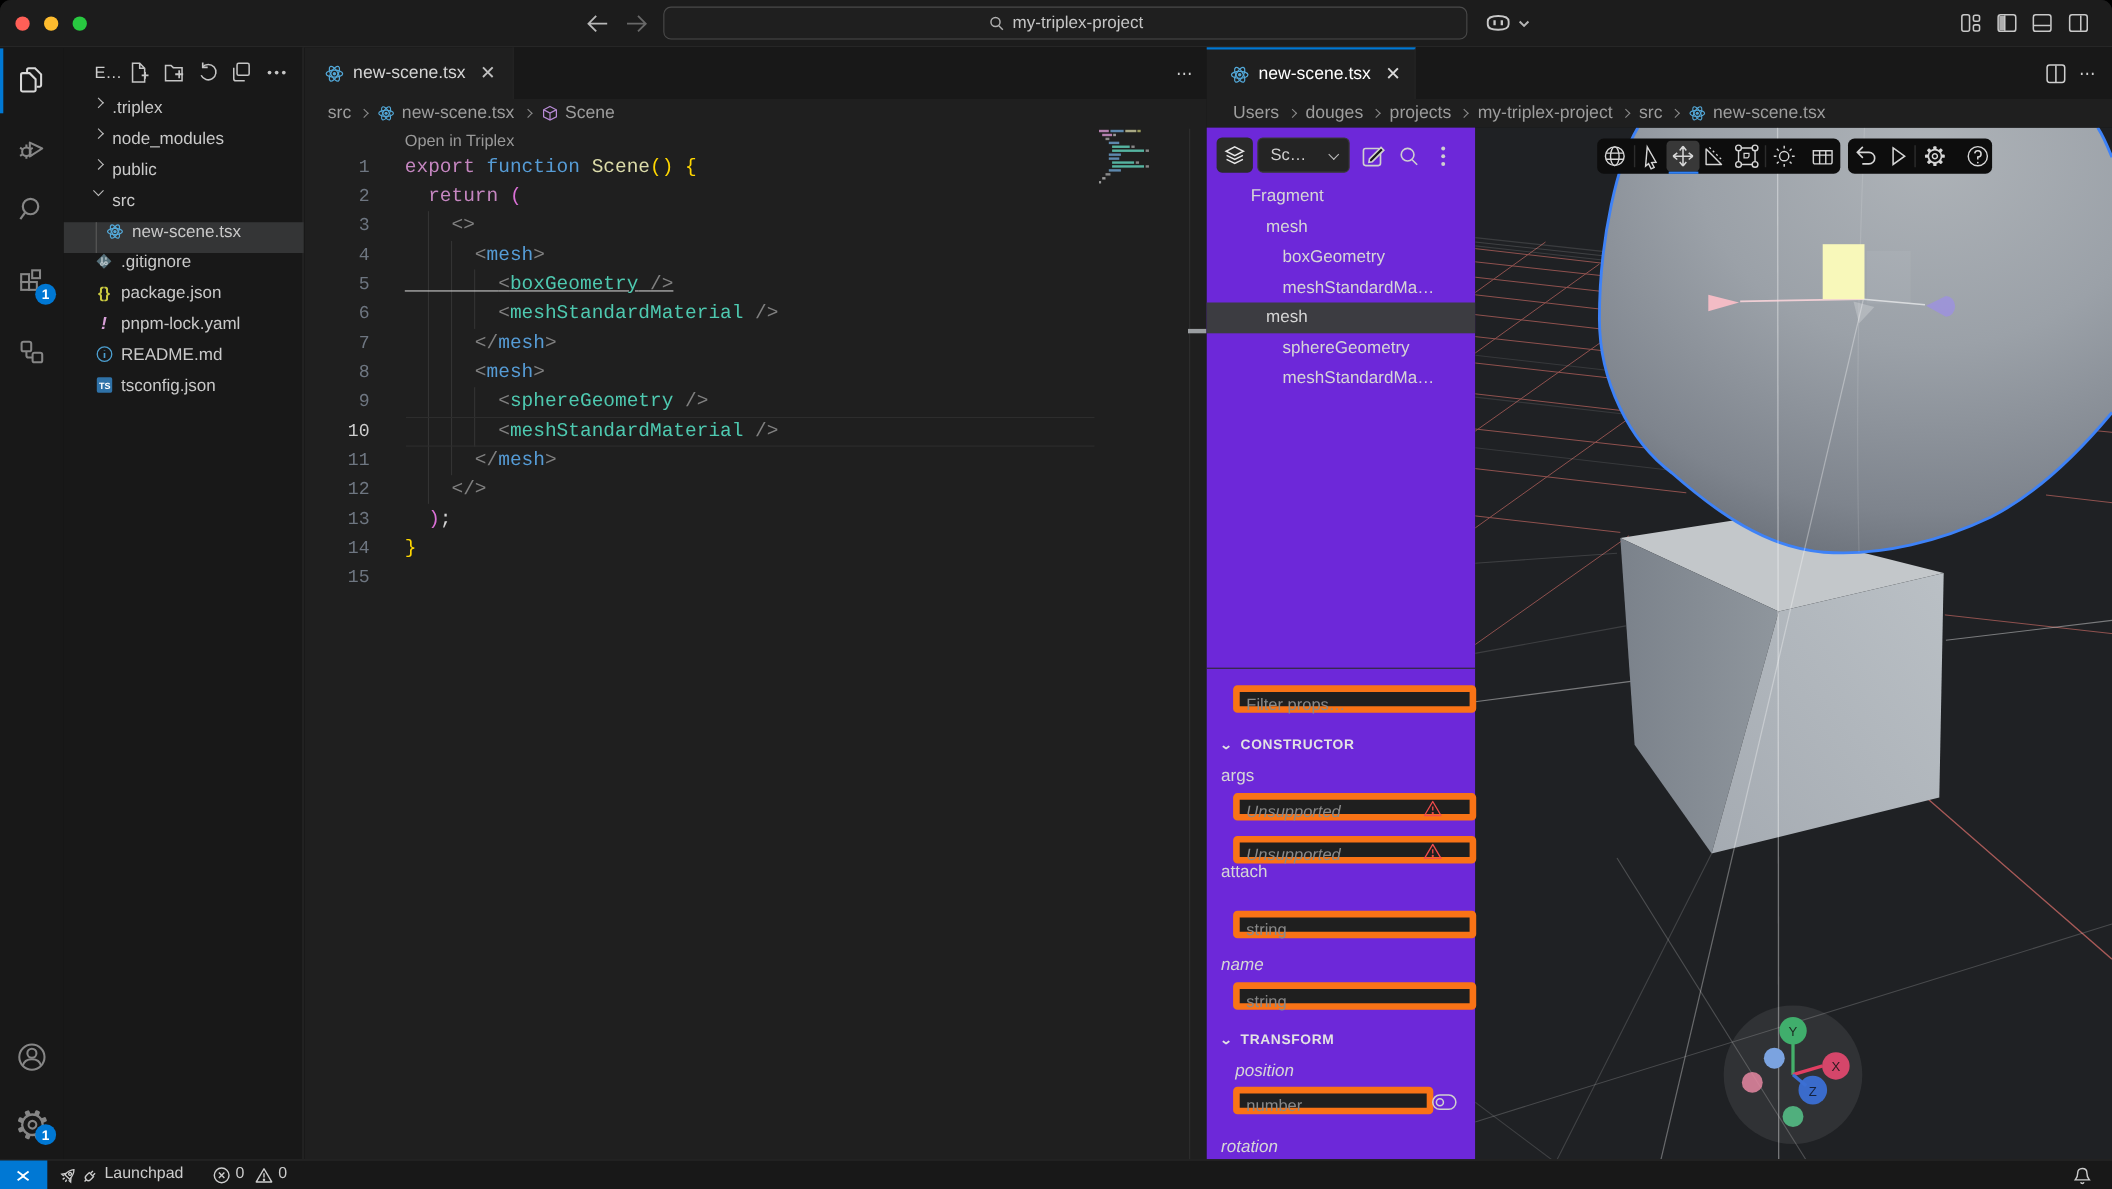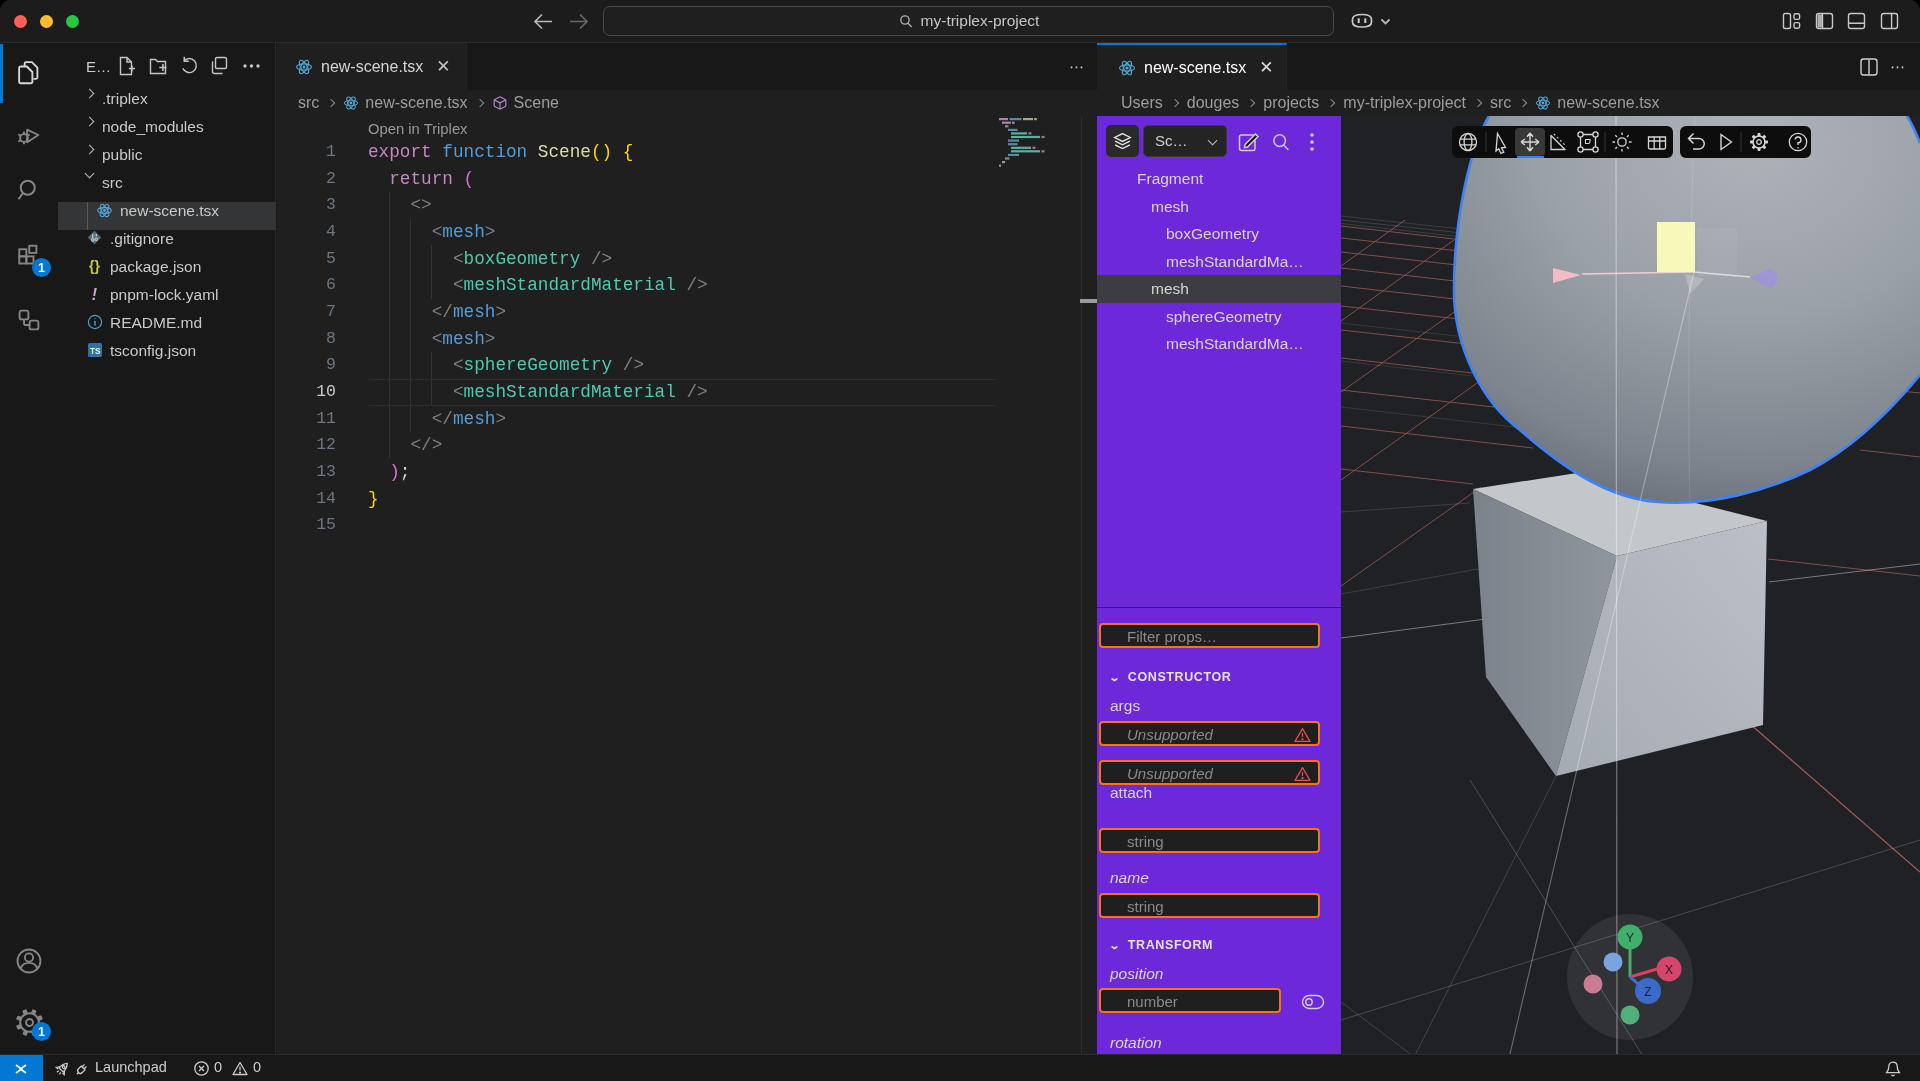--- a/index.html
+++ b/index.html
@@ -40,21 +40,21 @@
   .comp { color:#4ec9b0; } .ab2 { color:#808080; } .plain { color:#d4d4d4; }
   .iguide { position:absolute; width:1px; background:#333333; }
 
   
   #rgroup { position:absolute; left:1097px; top:43px; width:823px; height:1011px; background:#1f1f1f; }
   #rtabstrip { position:absolute; left:0; top:0; width:823px; height:47px; background:#181818; }
   #rbread { position:absolute; left:0; top:47px; width:823px; height:26px; font-size:16px; color:#9d9d9d; display:flex; align-items:center; }
   #webview { position:absolute; left:0; top:73px; width:823px; height:938px; background:#161616; }
   #scenecol { position:absolute; left:0; top:0; width:244px; height:938px; background:#6d28d9; }
   .trow { position:absolute; left:0; width:244px; height:28px; display:flex; align-items:center; font-size:15.5px; color:#d6d6d6; }
-  .inp { position:absolute; left:2px; width:221px; height:25px; background:#1f1f1f; border:2px solid #f97316; border-radius:4px; color:#8a8a8a; font-size:15px; line-height:23px; padding-left:26px; }
+  .inp { position:absolute; left:24px; width:221px; height:25px; background:#1f1f1f; border:6px solid #f97316; border-radius:4px; color:#8a8a8a; font-size:15px; line-height:23px; padding-left:6px; }
   .plabel { position:absolute; left:13px; font-size:15.5px; color:#d6d6d6; }
   .shead { position:absolute; left:13px; font-size:12.5px; font-weight:700; letter-spacing:0.6px; color:#e3e3e3; }
   #viewport { position:absolute; left:244px; top:0; width:579px; height:938px; background:#1f2124; overflow:hidden; }
 
   
   #statusbar { position:absolute; left:0; top:1054px; width:1920px; height:27px; background:#181818; border-top:1px solid #2a2a2a; font-size:14.5px; color:#cccccc; }
 </style>
 </head>
 <body>
 <div id="win">
@@ -292,21 +292,21 @@
       <div class="ln" style="top:262.9px;color:#cccccc;text-align:right;">10</div>
       <div class="ln" style="top:289.5px;">11</div>
       <div class="ln" style="top:316.2px;">12</div>
       <div class="ln" style="top:342.8px;">13</div>
       <div class="ln" style="top:369.5px;">14</div>
       <div class="ln" style="top:396.1px;">15</div>
       <div class="cl" style="top:23px;left:91px;"><span class="kw">export</span> <span class="fn">function</span> <span class="fname">Scene</span><span class="gold">()</span> <span class="gold">{</span></div>
       <div class="cl" style="top:49.7px;left:91px;">  <span class="kw">return</span> <span class="viol">(</span></div>
       <div class="cl" style="top:76.3px;left:91px;">    <span class="ab2">&lt;&gt;</span></div>
       <div class="cl" style="top:103px;left:91px;">      <span class="ab2">&lt;</span><span class="tag">mesh</span><span class="ab2">&gt;</span></div>
-      <div class="cl" style="top:129.6px;left:91px;">        <span class="ab2">&lt;</span><span class="comp">boxGeometry</span> <span class="ab2">/&gt;</span></div>
+      <div class="cl" style="top:129.6px;left:91px;text-decoration:underline;">        <span class="ab2">&lt;</span><span class="comp">boxGeometry</span> <span class="ab2">/&gt;</span></div>
       <div class="cl" style="top:156.3px;left:91px;">        <span class="ab2">&lt;</span><span class="comp">meshStandardMaterial</span> <span class="ab2">/&gt;</span></div>
       <div class="cl" style="top:182.9px;left:91px;">      <span class="ab2">&lt;/</span><span class="tag">mesh</span><span class="ab2">&gt;</span></div>
       <div class="cl" style="top:209.6px;left:91px;">      <span class="ab2">&lt;</span><span class="tag">mesh</span><span class="ab2">&gt;</span></div>
       <div class="cl" style="top:236.2px;left:91px;">        <span class="ab2">&lt;</span><span class="comp">sphereGeometry</span> <span class="ab2">/&gt;</span></div>
       <div class="cl" style="top:262.9px;left:91px;">        <span class="ab2">&lt;</span><span class="comp">meshStandardMaterial</span> <span class="ab2">/&gt;</span></div>
       <div class="cl" style="top:289.5px;left:91px;">      <span class="ab2">&lt;/</span><span class="tag">mesh</span><span class="ab2">&gt;</span></div>
       <div class="cl" style="top:316.2px;left:91px;">    <span class="ab2">&lt;/&gt;</span></div>
       <div class="cl" style="top:342.8px;left:91px;">  <span class="viol">)</span><span class="plain">;</span></div>
       <div class="cl" style="top:369.5px;left:91px;"><span class="gold">}</span></div>
     </div>
@@ -604,21 +604,21 @@
         <svg class="abs" style="left:196px;top:649px;" width="19" height="18" viewBox="0 0 24 24" fill="none" stroke="#f14c4c" stroke-width="1.6">
             <path d="M12 3.5 L22 20.5 L2 20.5 Z" stroke-linejoin="round"></path>
             <path d="M12 9.5 L12 14.5"></path>
             <circle cx="12" cy="17.5" r="0.6" fill="#f14c4c"></circle>
           </svg>
         <div class="plabel" style="top:668px;">attach</div>
         <div class="inp" style="top:712px;">string</div>
         <div class="plabel" style="top:753px;font-style:italic;">name</div>
         <div class="inp" style="top:777px;">string</div>
         <div class="shead" style="top:822px;"><span style="font-size:11px;display:inline-block;transform:scaleX(1.3);margin-right:8px;">⌄</span>TRANSFORM</div>
-        <div class="plabel" style="top:849px;font-style:italic;">position</div>
+        <div class="plabel" style="top:849px;font-style:italic;margin-left:13px;">position</div>
         <div class="inp" style="top:872px;width:182px;">number</div>
         <svg class="abs" style="left:204px;top:878px;" width="24" height="16" viewBox="0 0 24 16" fill="none" stroke="#cfcfcf" stroke-width="1.4">
             <rect x="1.5" y="1.5" width="21" height="13" rx="6.5"></rect>
             <circle cx="8" cy="8" r="3.2"></circle>
           </svg>
         <div class="plabel" style="top:918px;font-style:italic;">rotation</div>
       </div>
     </div>
   </div>
 

